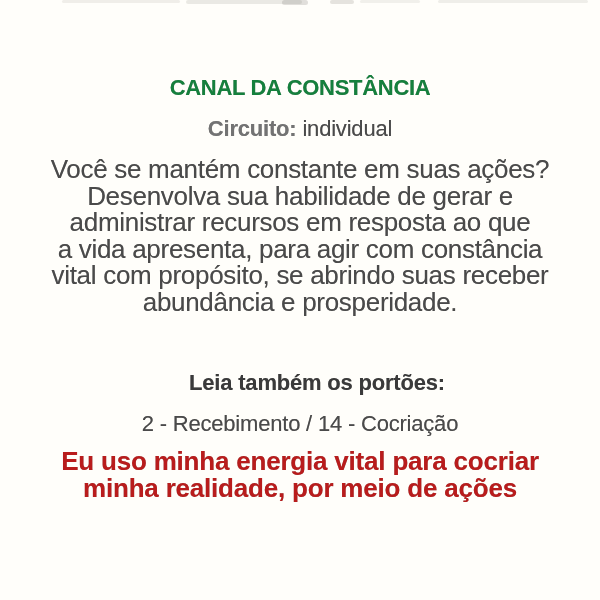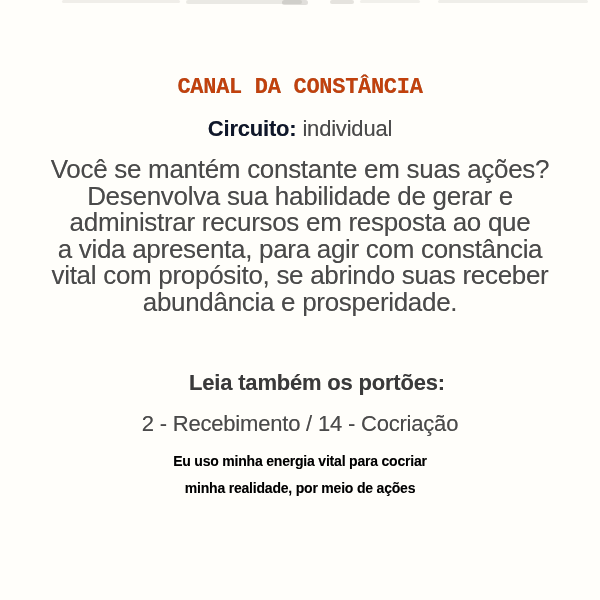--- a/index.html
+++ b/index.html
@@ -20,31 +20,30 @@
     background: #fffefa;
   }
   .block {
     position: absolute;
     left: 0;
     width: 600px;
     text-align: center;
     color: #4a4a4a;
     text-shadow: 0 0 0.6px rgba(90,90,90,0.55);
   }
-  .bold { font-weight: bold; color: #0f172a; }
+  .bold { font-weight: bold; color: #737373; }
   .line { white-space: nowrap; }
 
   .title {
     top: 75px;
     font-size: 22px;
     font-weight: bold;
-    color: #c2410c;
+    color: #15803d;
     letter-spacing: -0.3px;
     line-height: 26px;
-    font-family: Liberation Mono, monospace;
   }
   .circuit {
     top: 116px;
     font-size: 22px;
     line-height: 26px;
     letter-spacing: -0.2px;
   }
   .description {
     top: 156px;
     font-size: 26px;
@@ -61,23 +60,23 @@
     margin-left: 17px;
   }
   .gates-line {
     top: 411px;
     font-size: 22px;
     line-height: 26px;
     letter-spacing: -0.2px;
   }
   .affirmation {
     top: 448px;
-    font-size: 14px;
+    font-size: 26px;
     font-weight: bold;
-    color: #000000;
+    color: #b91c1c;
     line-height: 27px;
     letter-spacing: -0.2px;
   }
 
   
   .smudge {
     position: absolute;
     border-radius: 3px;
     pointer-events: none;
   }

